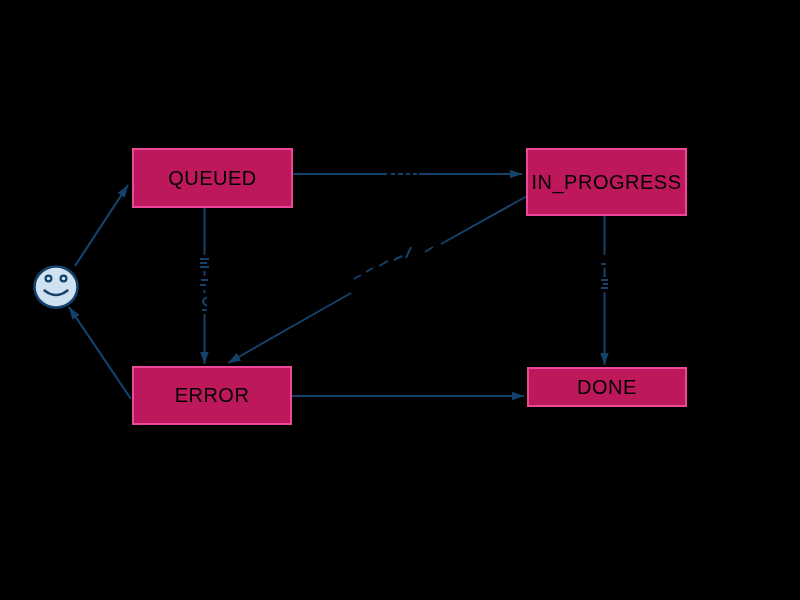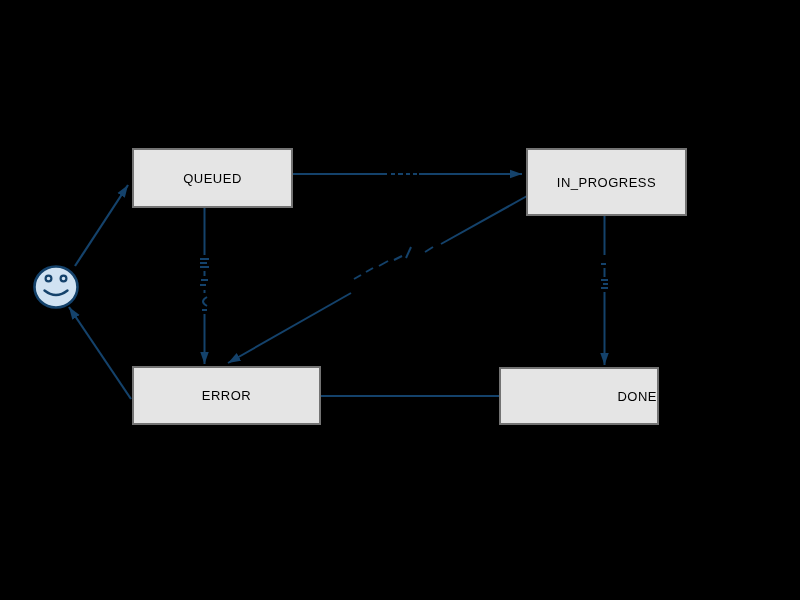--- a/index.html
+++ b/index.html
@@ -16,35 +16,35 @@
     font-family: "Liberation Sans", sans-serif;
   }
   .stage svg {
     position: absolute;
     left: 0;
     top: 0;
   }
   .node {
     position: absolute;
     box-sizing: border-box;
-    background: #e5e5e5;
-    border: 2px solid #737373;
+    background: #be185d;
+    border: 2px solid #ec4899;
     display: flex;
     align-items: center;
     justify-content: center;
     color: #000000;
-    font-size: 13px;
+    font-size: 20px;
     letter-spacing: 0.5px;
     z-index: 2;
   }
   .node span { white-space: nowrap; }
   #n-queued      { left: 132px; top: 148px; width: 161px; height: 60px; }
   #n-inprogress  { left: 526px; top: 148px; width: 161px; height: 68px; }
-  #n-error       { left: 132px; top: 366px; width: 189px; height: 59px; }
-  #n-done        { left: 499px; top: 367px; width: 160px; height: 58px; justify-content: flex-end; }
+  #n-error       { left: 132px; top: 366px; width: 160px; height: 59px; }
+  #n-done        { left: 527px; top: 367px; width: 160px; height: 40px; }
 </style>
 </head>
 <body>
 
 <div class="stage">
 
   <svg width="800" height="600" viewBox="0 0 800 600">
     <defs>
       <marker id="arrow" markerUnits="userSpaceOnUse" markerWidth="14" markerHeight="11" refX="12.5" refY="5" orient="auto">
         <path d="M0,0.6 L12.5,5 L0,9.4 Z" fill="#14426b"></path>

